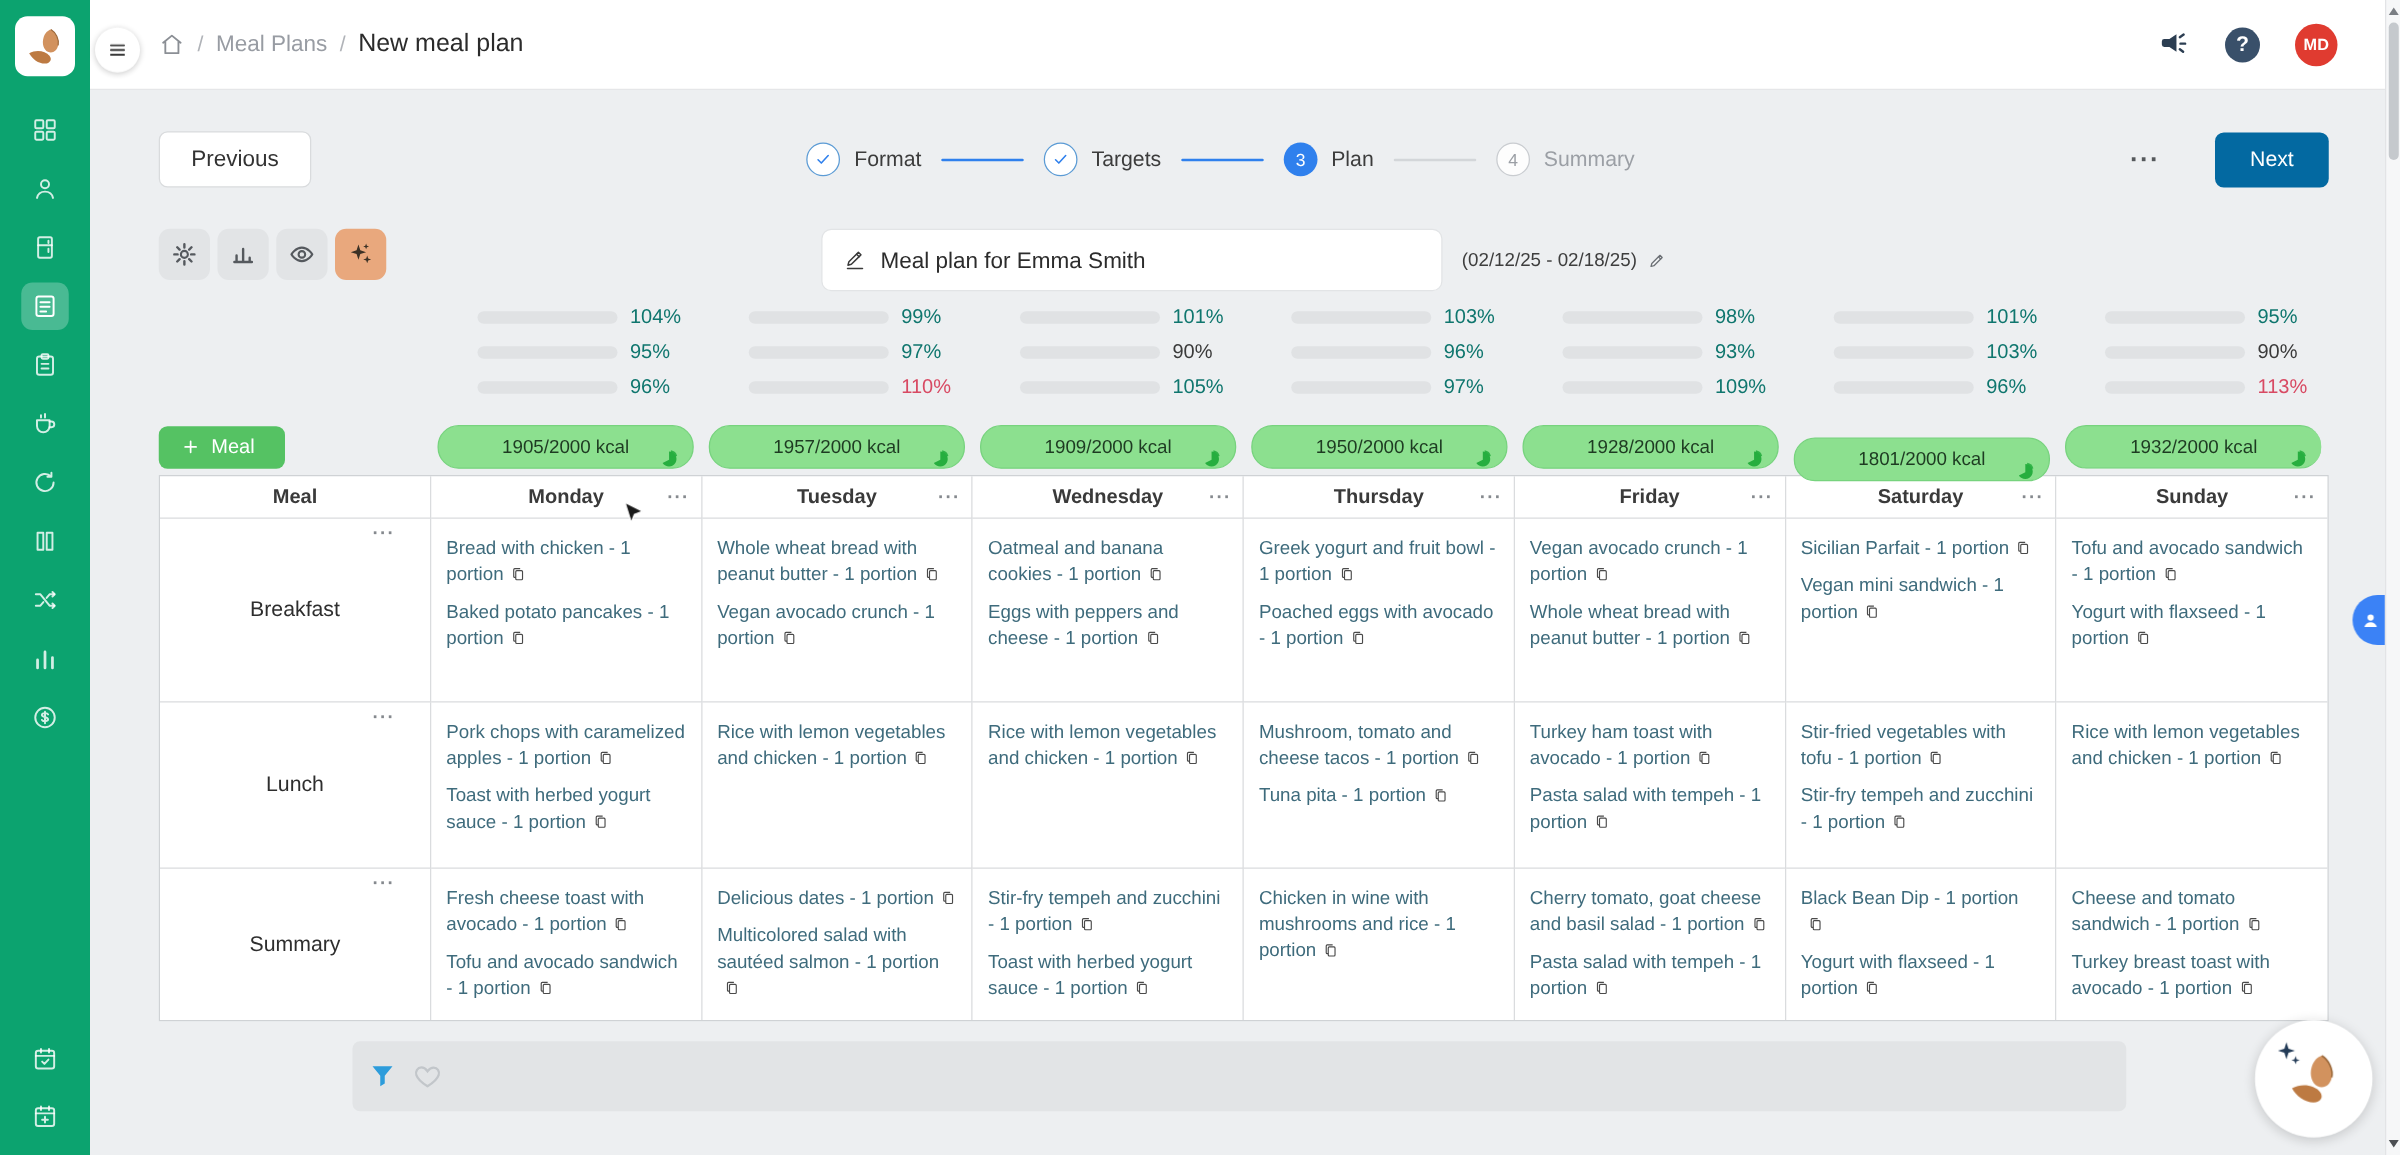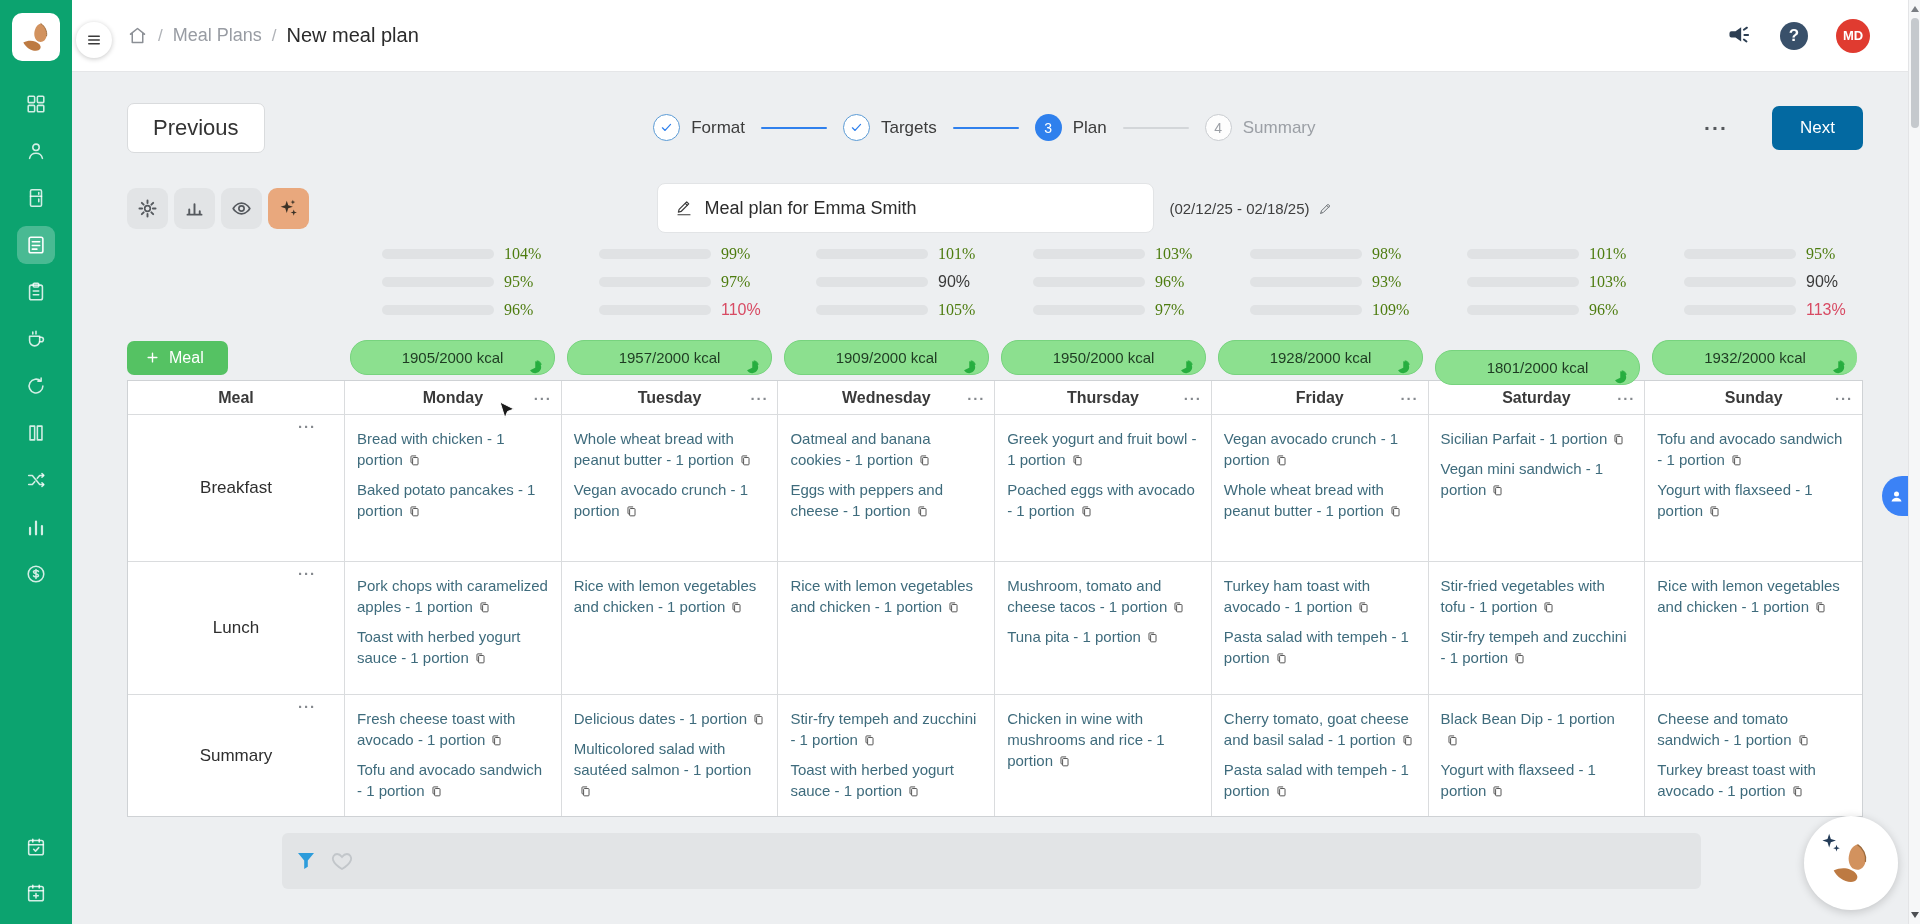--- a/index.html
+++ b/index.html
@@ -31,37 +31,37 @@
   .mega svg { width:26px; height:26px; color:#2c3e52; }
   .help-btn { width:28px; height:28px; border-radius:50%; background:#39506a; color:#fff; font-size:17px; font-weight:bold;
               display:flex; align-items:center; justify-content:center; }
   .avatar { width:34px; height:34px; border-radius:50%; background:#e03b30; color:#fff; font-size:13px; font-weight:bold;
             display:flex; align-items:center; justify-content:center; }
 
   
   .main { position:absolute; left:72px; top:72px; right:0; bottom:0; padding:0 57px 0 55px; }
 
   .stepper-row { display:flex; align-items:center; margin-top:33px; height:45px; }
-  .prev-btn { background:#fff; border:1px solid #d9dbdd; border-radius:7px; padding:11px 25px; font-size:22px; color:#333; cursor:pointer; }
+  .prev-btn { background:#fff; border:1px solid #d9dbdd; border-radius:7px; padding:11px 25px; font-size:18px; color:#333; cursor:pointer; }
   .stepper { flex:1; display:flex; align-items:center; justify-content:center; }
   .step { display:flex; align-items:center; gap:11px; }
   .step-circle { width:27px; height:27px; border-radius:50%; display:flex; align-items:center; justify-content:center; font-size:14px; }
   .step-circle.done { border:1.5px solid #5b9bd5; color:#2f80ed; background:#fff; }
   .step-circle.done svg { width:15px; height:15px; stroke:#2f80ed; stroke-width:2; fill:none; stroke-linecap:round; stroke-linejoin:round; }
   .step-circle.current { background:#2f80ed; color:#fff; }
   .step-circle.upcoming { border:1.5px solid #c9ccd0; color:#9b9fa5; background:#fdfdfd; }
   .step-label { font-size:17px; color:#3c3c3c; }
   .step-label.dim { color:#9b9fa5; }
   .connector { width:66px; height:2px; margin:0 16px; border-radius:1px; }
   .connector.blue { background:#2f80ed; }
   .connector.gray { background:#d3d6d9; }
   .more-dots { color:#55585c; font-size:21px; font-weight:bold; letter-spacing:1px; margin-right:44px; cursor:pointer; }
   .next-btn { background:#0369a1; color:#fff; border:none; border-radius:7px; padding:12px 28px; font-size:17px; cursor:pointer; }
 
-  .title-row { position:relative; margin-top:33px; height:50px; display:flex; align-items:center; }
+  .title-row { position:relative; margin-top:33px; height:50px; display:flex; }
   .toolbar { position:absolute; left:0; display:flex; gap:6px; }
   .tool-btn { width:41px; height:41px; border-radius:9px; background:#e2e4e6; color:#55595e; display:flex; align-items:center; justify-content:center; cursor:pointer; }
   .tool-btn svg { width:21px; height:21px; stroke:currentColor; fill:none; stroke-width:1.9; stroke-linecap:round; stroke-linejoin:round; }
   .tool-btn.accent { background:#e9a87d; color:#3c3226; }
   .title-center { margin:0 auto; display:flex; align-items:center; gap:15px; }
   .title-input { width:497px; height:50px; background:#fff; border:1px solid #e2e4e6; border-radius:8px;
                  display:flex; align-items:center; gap:11px; padding:0 17px; font-size:18px; color:#2c2c2c; }
   .title-input svg, .date-range svg { width:18px; height:18px; stroke:#3a3a3a; stroke-width:1.6; fill:none; stroke-linecap:round; stroke-linejoin:round; }
   .date-range { display:flex; align-items:center; gap:8px; font-size:15px; color:#3e3e3e; }
   .date-range svg { width:15px; height:15px; stroke:#6b6f74; }
@@ -72,21 +72,21 @@
   .micros-chip { grid-column:2; justify-self:start; margin-left:64px; display:inline-flex; align-items:center; gap:7px;
                  background:#e7e9eb; box-shadow:0 1px 2px rgba(0,0,0,.1); border-radius:14px; padding:4px 13px;
                  font-size:14px; color:#2e2e2e; cursor:pointer; }
   .micros-chip svg { width:14px; height:14px; stroke:#2e2e2e; stroke-width:1.8; fill:none; stroke-linecap:round; }
   .bars-grid { margin-top:7px; }
   .day-bars { display:flex; flex-direction:column; }
   .bar-row { display:flex; align-items:center; gap:10px; height:28px; padding-left:38px; }
   .bar-track { width:112px; height:10px; border-radius:5px; background:#e0e2e4; overflow:hidden; }
   .bar-fill { height:100%; border-radius:5px; }
   .pct { font-size:16px; }
-  .pct-ok { color:#4d7c0f;font-family:Liberation Serif, serif; } .pct-over { color:#d84a63; } .pct-under { color:#3a3a3a; }
+  .pct-ok { color:#0f766e; } .pct-over { color:#d84a63; } .pct-under { color:#3a3a3a; }
 
   .kcal-row { margin-top:6px; align-items:center; height:36px; }
   .add-meal { grid-column:1; justify-self:start; display:inline-flex; align-items:center; gap:9px; background:#55c263; color:#fff;
               border:none; border-radius:7px; padding:8px 24px 8px 18px; font-size:16px; cursor:pointer; }
   .add-meal svg { width:15px; height:15px; stroke:#fff; stroke-width:2.2; fill:none; stroke-linecap:round; }
   .kcal-pill { position:relative; margin:0 6px; height:35px; background:#8ce08f; border:1px solid #77d37e; border-radius:17px;
                display:flex; align-items:center; justify-content:center; font-size:15px; color:#1e3b22; cursor:pointer; }
   .kcal-pill svg { position:absolute; right:9px; width:18px; height:18px; color:#27ae3f; }
 
   

